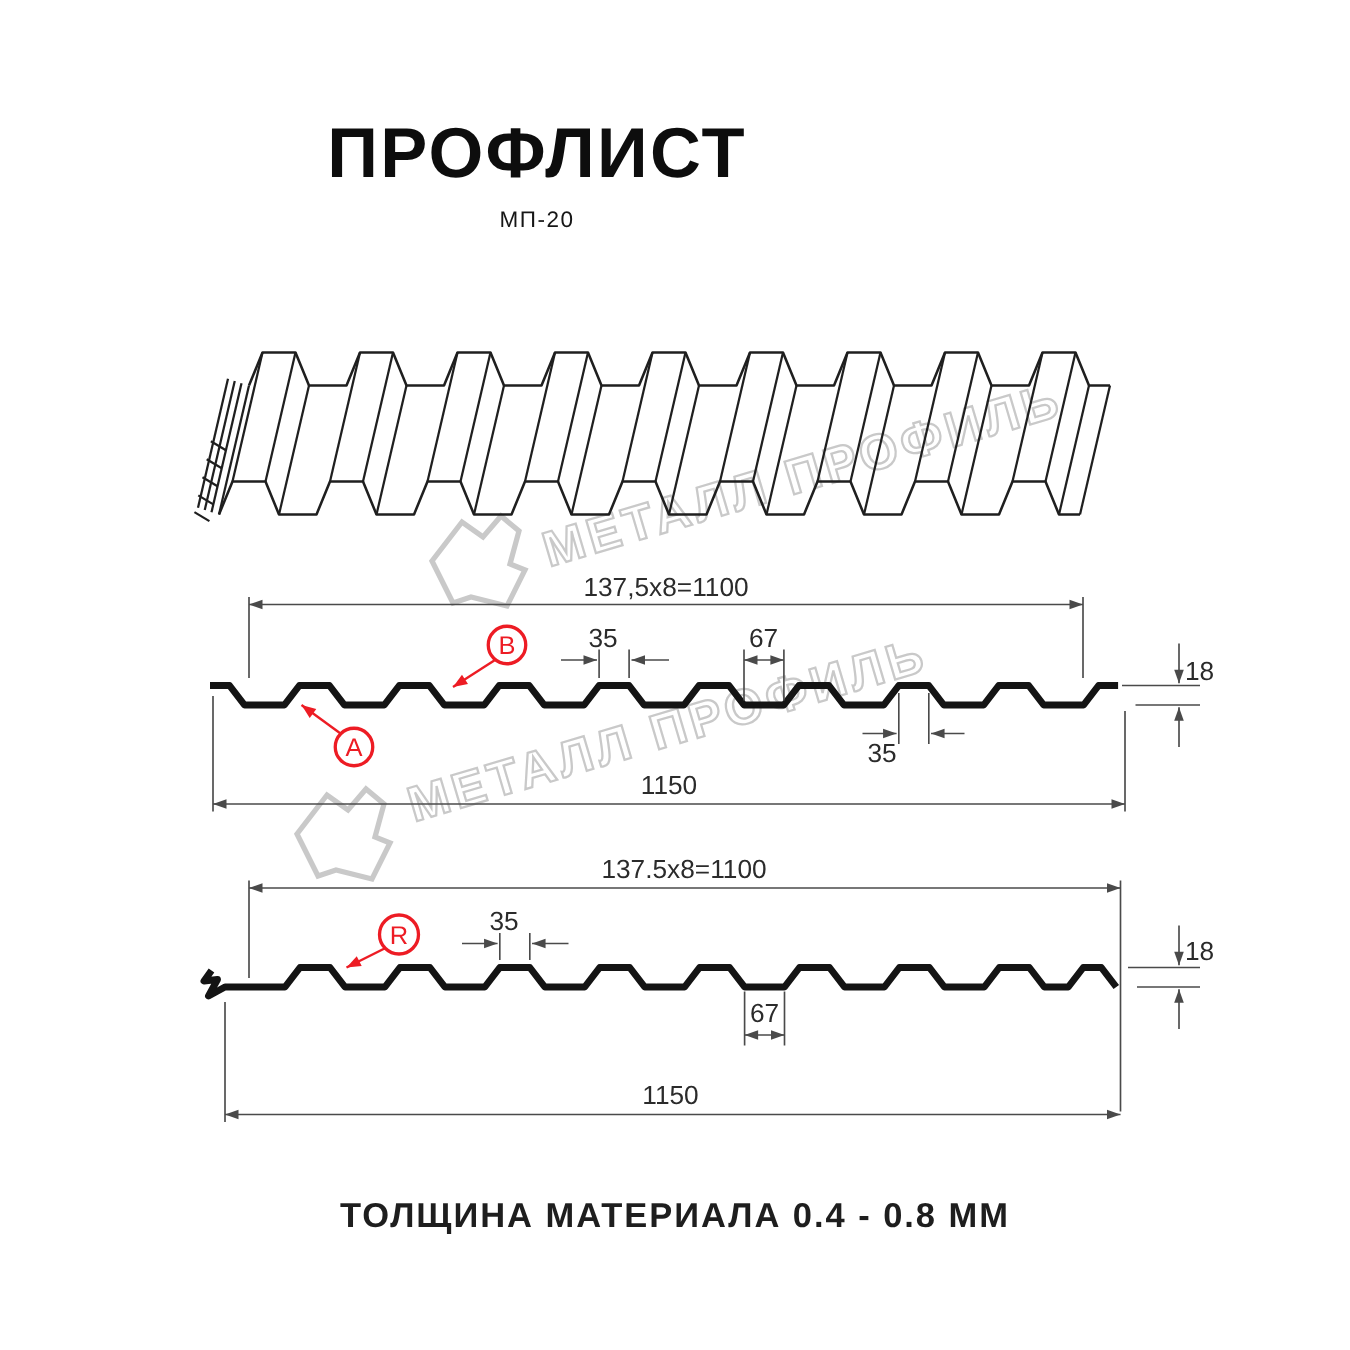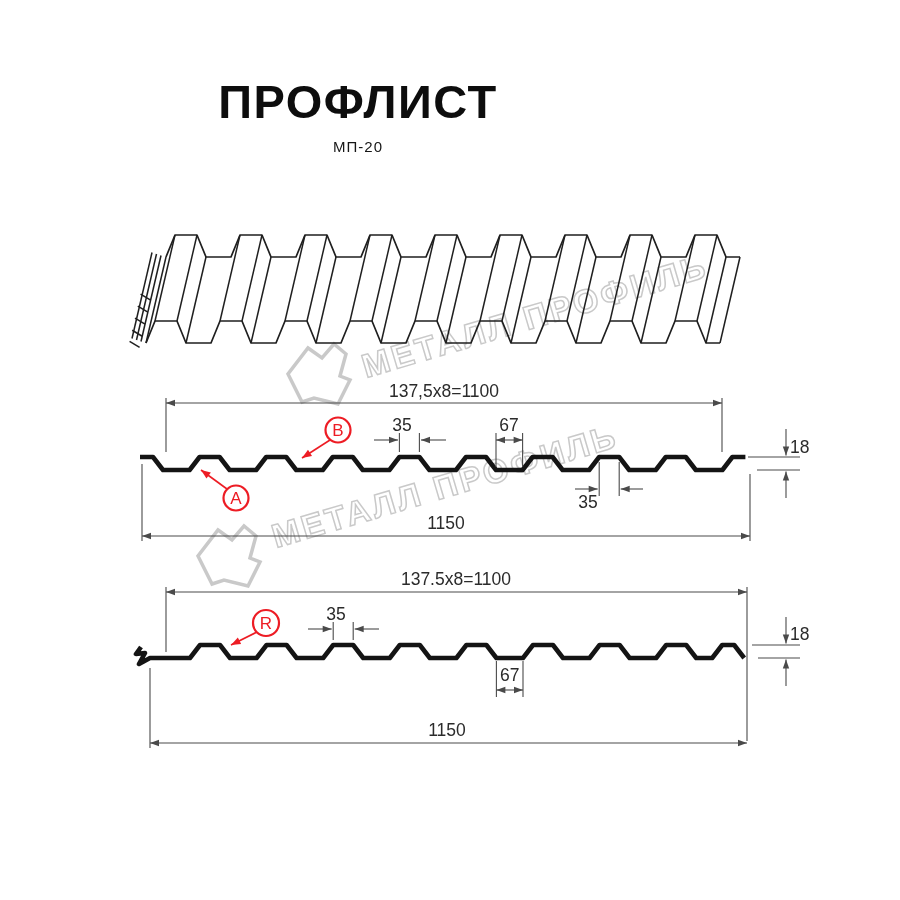--- a/index.html
+++ b/index.html
@@ -191,13 +191,14 @@
       <text class="dim-text mid" x="447" y="736">1150</text>
 
       <g>
         <circle cx="266" cy="623" r="13" fill="none" stroke="#ed1c24" stroke-width="2.2"></circle>
         <text class="red-label" x="266" y="629">R</text>
         <line x1="257" y1="632" x2="231" y2="645" stroke="#ed1c24" stroke-width="1.6" marker-end="url(#mR)"></line>
       </g>
     </g>
   </svg>
 
+  <div class="footer-note">ТОЛЩИНА МАТЕРИАЛА 0.4 - 0.8 ММ</div>
 </div>
 
 </body></html>

